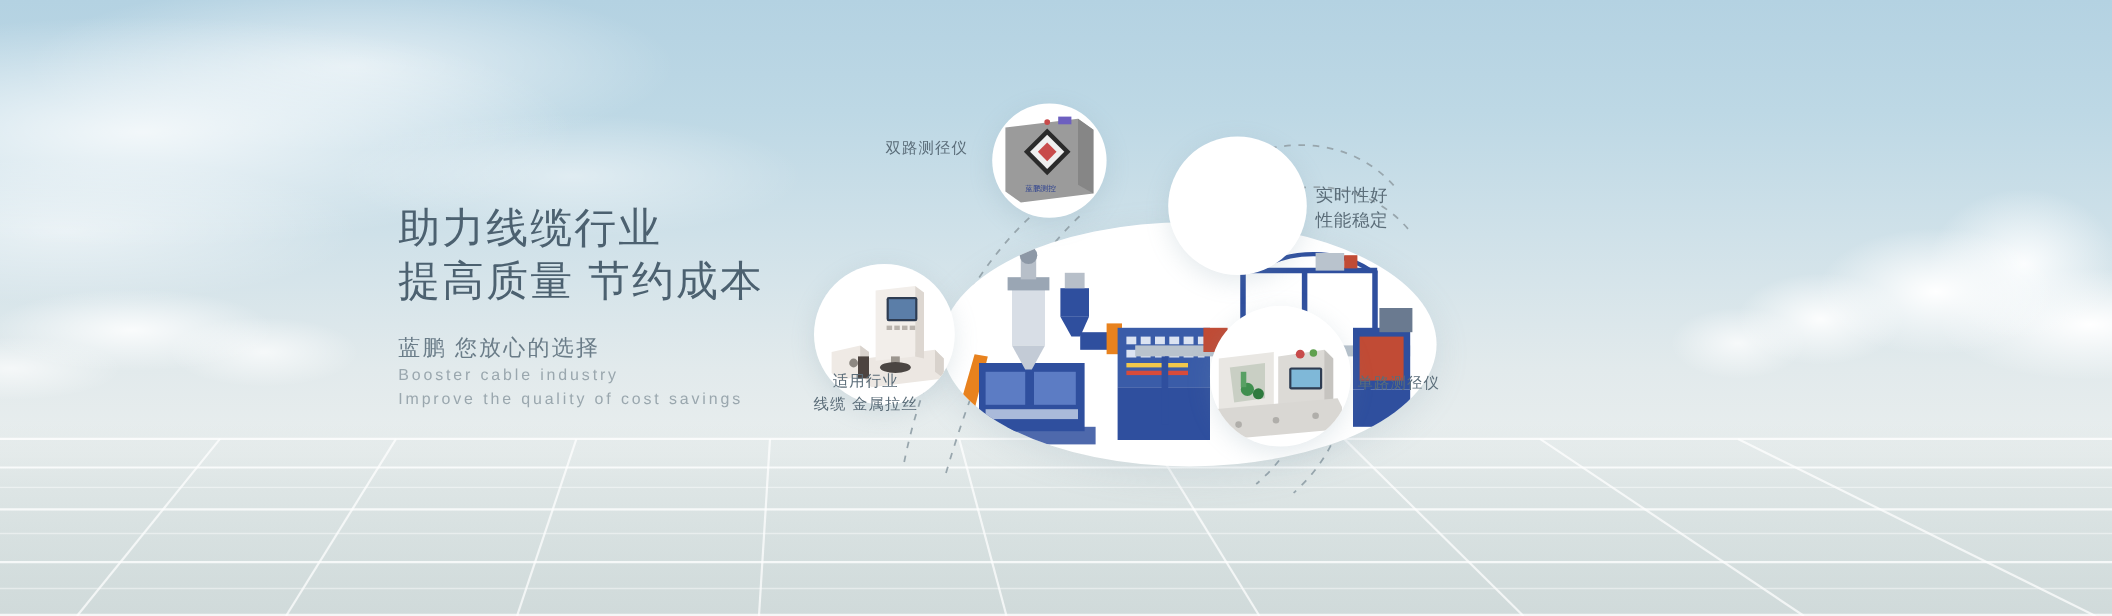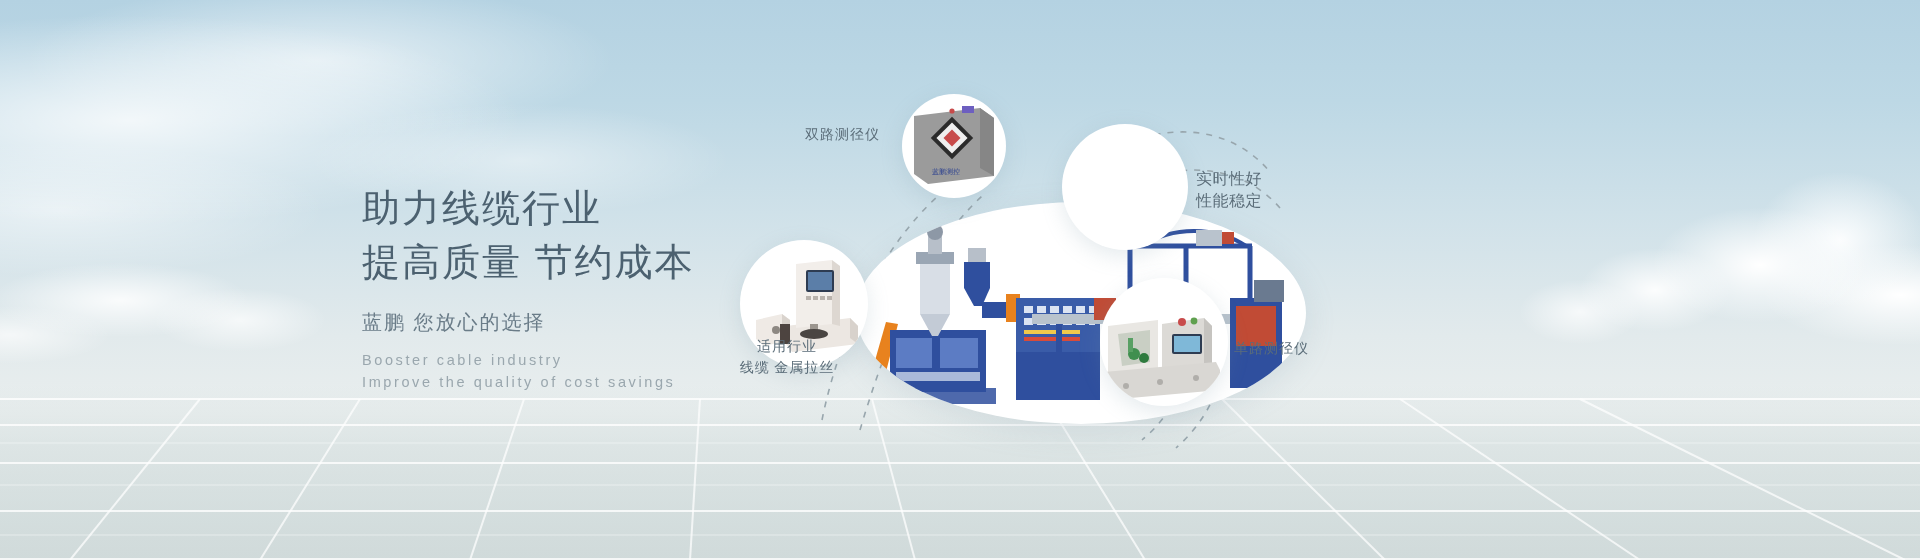--- a/index.html
+++ b/index.html
@@ -48,41 +48,41 @@
     background:linear-gradient(180deg,rgba(232,238,238,.0) 0%,rgba(214,224,224,.55) 35%,rgba(205,216,216,.75) 100%);
   }
   .floor svg { position:absolute; left:0; top:0; }
 
   
   .copy { position:absolute; left:362px; top:184px; width:640px; }
   .h1 {
     color:#4c6170; font-size:38px; line-height:48px; letter-spacing:2px;
     font-weight:400;
   }
-  .h1 .l2 { display:block;margin-top:6px; }
+  .h1 .l2 { display:block; }
   .sub {
     margin-top:23px; color:#6a7c88; font-size:20px; letter-spacing:2px; font-weight:400;
   }
   .en {
-    margin-top:13px; color:#9aa7ae; font-size:14.5px; letter-spacing:2.6px; line-height:22px;
+    color:#9aa7ae; font-size:14.5px; letter-spacing:2.6px; line-height:22px;
   }
 
   
   .stage { position:absolute; left:690px; top:0; width:1230px; height:560px; }
 
   .bubble {
     position:absolute; border-radius:50%; background:#ffffff;
     box-shadow:0 6px 22px rgba(120,150,165,.20);
     overflow:hidden;
   }
   .bubble.soft { box-shadow:0 8px 30px rgba(120,150,165,.18); }
 
   .lead { position:absolute; stroke:#98a6ad; stroke-dasharray:6 7; fill:none; stroke-width:1.6; }
 
-  .lbl { position:absolute; color:#5b6d79; font-size:14px; letter-spacing:1px; line-height:21px; white-space:nowrap;font-family:Liberation Serif, serif; }
+  .lbl { position:absolute; color:#5b6d79; font-size:14px; letter-spacing:1px; line-height:21px; white-space:nowrap; }
   .lbl.c  { text-align:center; }
   .lbl.r  { text-align:right; }
   .slogan {
     position:absolute; color:#3f5360; font-size:24px; line-height:32px; letter-spacing:1.5px;
     text-align:center; white-space:nowrap;
   }
   .feat { position:absolute; color:#5b6d79; font-size:16px; line-height:22px; letter-spacing:.5px; white-space:nowrap; }
 
   
   .art { position:absolute; }

